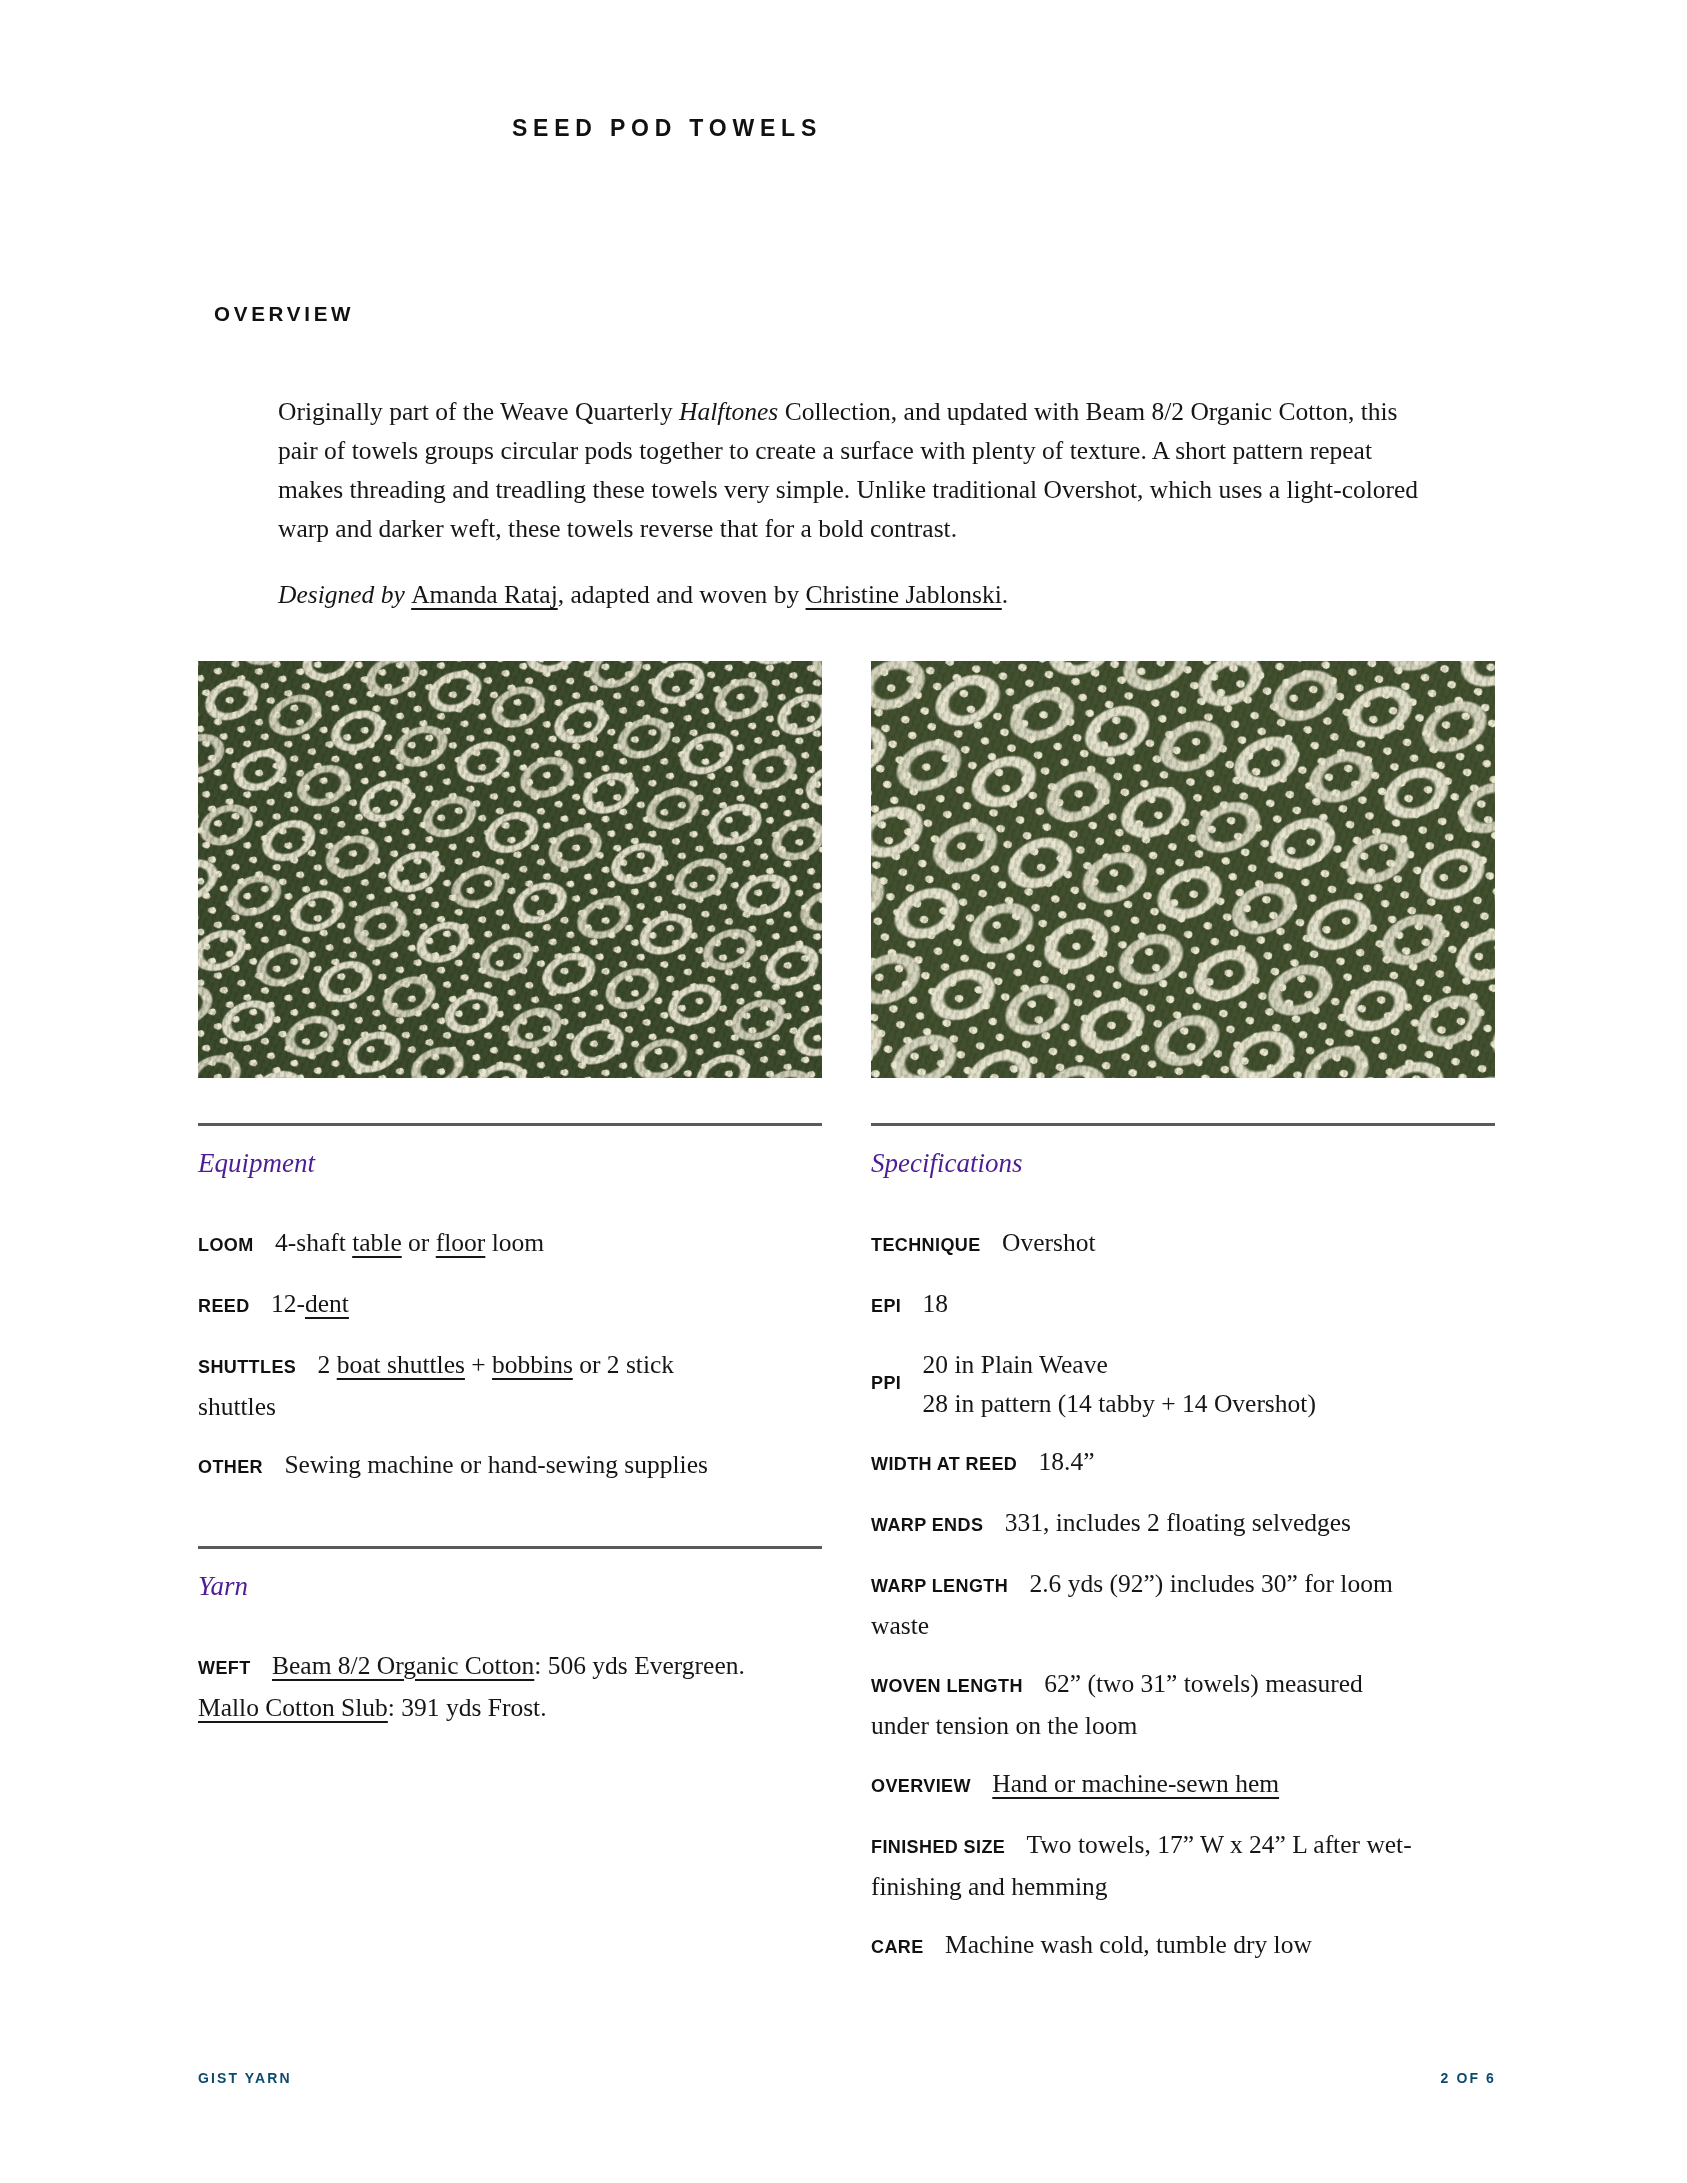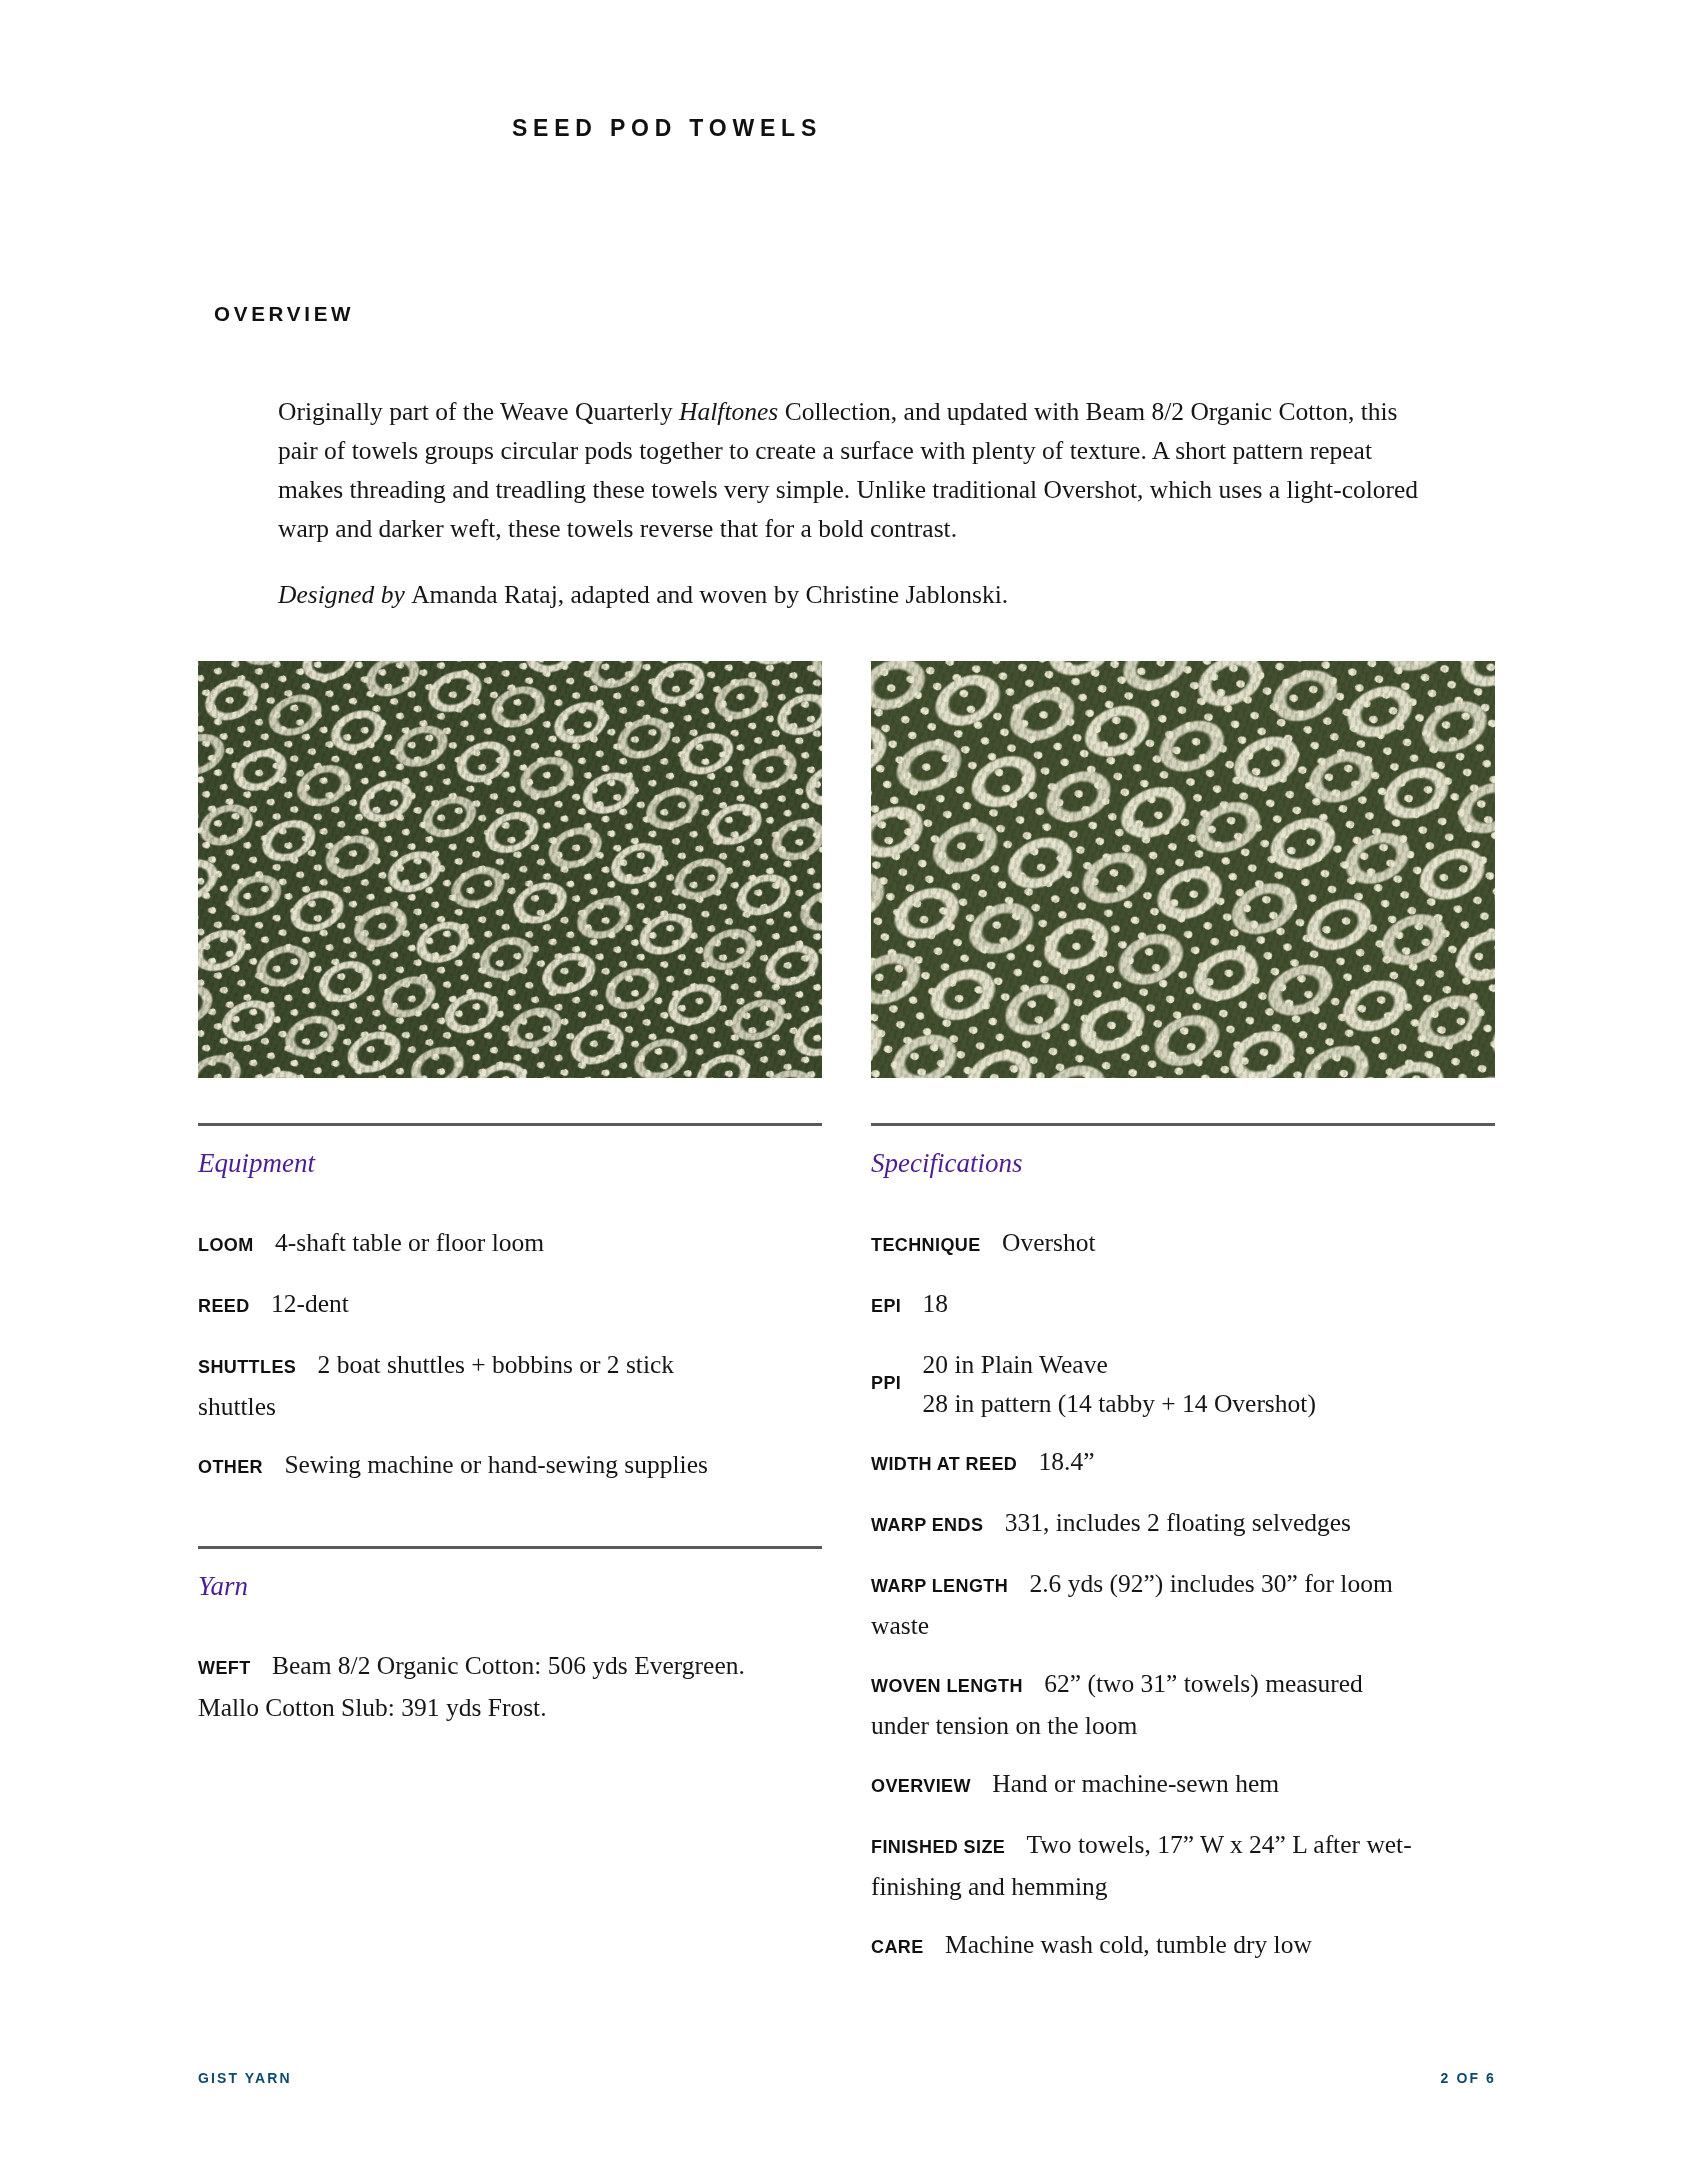--- a/index.html
+++ b/index.html
@@ -62,21 +62,21 @@
     font-family:"Liberation Serif",serif;font-style:italic;font-weight:400;
     font-size:27px;line-height:39px;margin:18px 0 40px;color:#4c1d95;
   }
   .row{margin:0 0 19px;}
   .row-flex{display:flex;align-items:center;}
   .row-flex .label{flex:none;}
   .label{
     font-family:"Liberation Sans",sans-serif;font-weight:700;font-size:18px;
     letter-spacing:0.4px;margin-right:21.4px;color:#111;white-space:nowrap;
   }
-  .u,.rich .u{text-decoration-thickness:1.6px;text-underline-offset:5px;}
+  .u,.rich .u{text-decoration:underline;text-decoration-thickness:1.6px;text-underline-offset:5px;}
   .i{font-style:italic;}
 
   .footer{
     position:absolute;top:2070px;left:198px;width:1298px;
     display:flex;justify-content:space-between;
     font-family:"Liberation Sans",sans-serif;font-weight:700;font-size:14px;
     letter-spacing:2.1px;color:#0c4a6e;
   }
 </style>
 </head>

